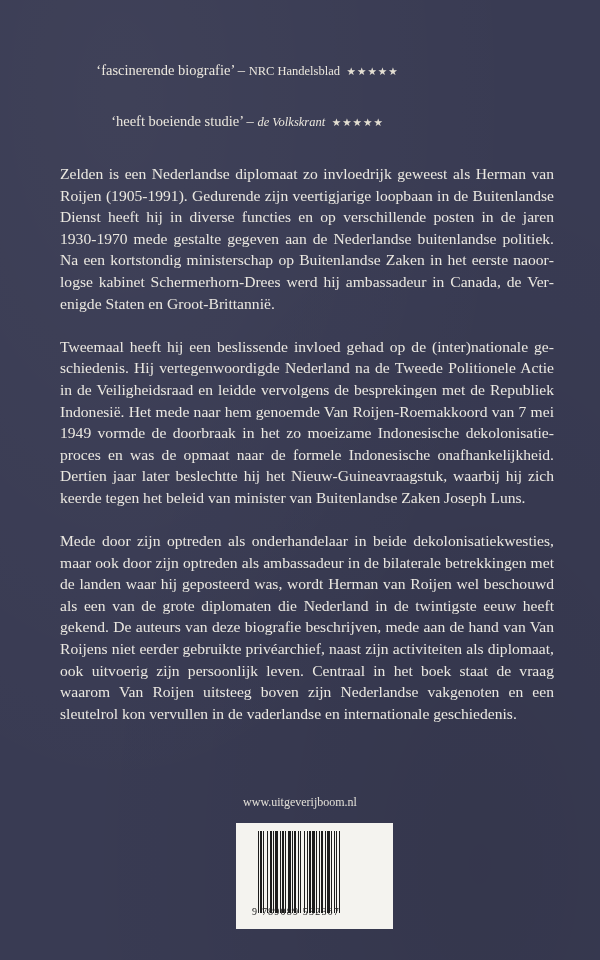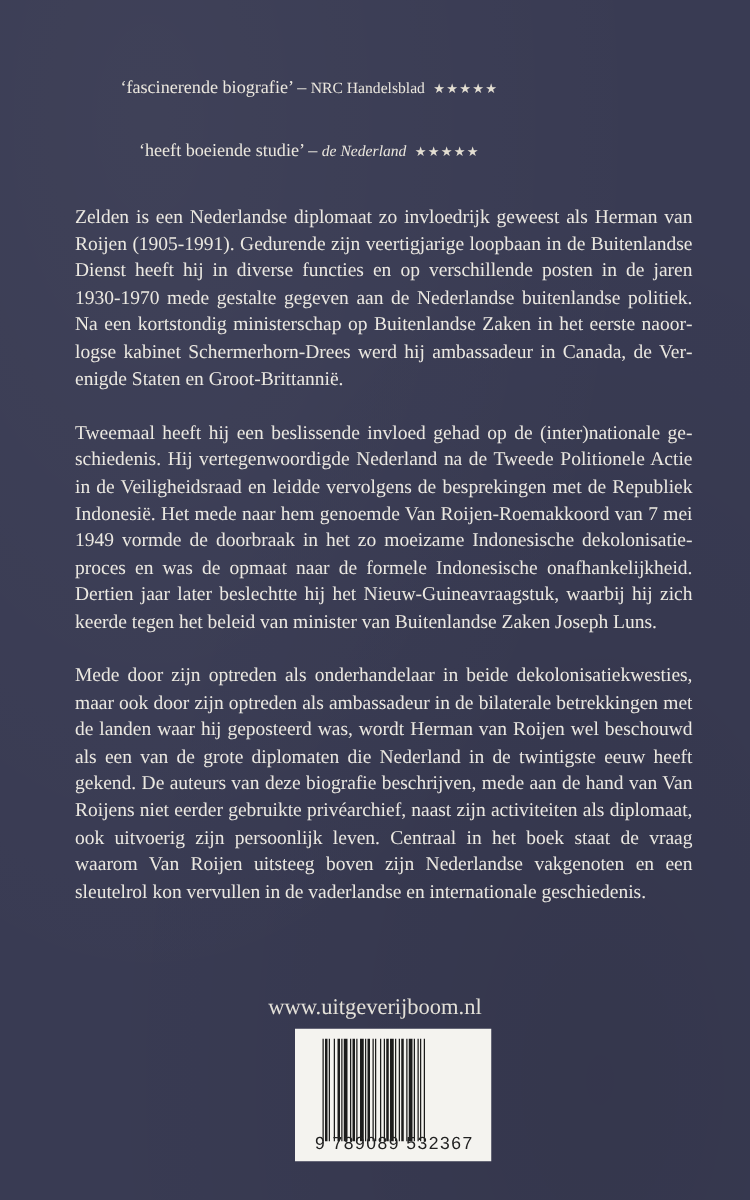--- a/index.html
+++ b/index.html
@@ -62,21 +62,21 @@
       margin: 0 0 21.6px 0;
     }
     .blurb p:last-child { margin-bottom: 2px; }
     .website {
       position: absolute;
       top: 795px;
       left: 0;
       width: 600px;
       text-align: center;
       font-family: "Liberation Serif", serif;
-      font-size: 18px;
+      font-size: 12px;
       color: #e3e0d8;
     }
     .barcode-box {
       position: absolute;
       left: 236px;
       top: 823px;
       width: 157px;
       height: 106px;
       background: #f4f3ef;
     }
@@ -90,22 +90,22 @@
       align-items: stretch;
     }
     .barcode-bars span {
       display: block;
       height: 100%;
     }
     .barcode-digits {
       position: absolute;
       left: 16px;
       top: 83px;
-      font-family: Liberation Sans, sans-serif;
-      font-size: 14px;
+      font-family: Liberation Serif, serif;
+      font-size: 10px;
       letter-spacing: 1.2px;
       color: #222;
       background: transparent;
       white-space: nowrap;
     }
   </style>
 </head>
 <body>
 
 <div class="cover">
@@ -113,21 +113,21 @@
   <div class="quote quote-1">
     <span>‘fascinerende biografie’</span>
     <span>–</span>
     <span class="source">NRC Handelsblad</span>
     <span class="stars">★★★★★</span>
   </div>
 
   <div class="quote quote-2">
     <span>‘heeft boeiende studie’</span>
     <span>–</span>
-    <span class="source italic">de Nederland</span>
+    <span class="source italic">de Volkskrant</span>
     <span class="stars">★★★★★</span>
   </div>
 
   <div class="blurb">
     <p>Zelden is een Nederlandse diplomaat zo invloedrijk geweest als Herman van Roijen (1905-1991). Gedurende zijn veertigjarige loopbaan in de Buitenlandse Dienst heeft hij in diverse functies en op verschillende posten in de jaren 1930-1970 mede gestalte gegeven aan de Nederlandse buitenlandse politiek. Na een kortstondig ministerschap op Buitenlandse Zaken in het eerste naoor­logse kabinet Schermerhorn-Drees werd hij ambassadeur in Canada, de Ver­enigde Staten en Groot-Brittannië.</p>
     <p>Tweemaal heeft hij een beslissende invloed gehad op de (inter)nationale ge­schiedenis. Hij vertegenwoordigde Nederland na de Tweede Politionele Actie in de Veiligheidsraad en leidde vervolgens de besprekingen met de Republiek Indonesië. Het mede naar hem genoemde Van Roijen-Roemakkoord van 7 mei 1949 vormde de doorbraak in het zo moeizame Indonesische dekolonisatie­proces en was de opmaat naar de formele Indonesische onafhankelijkheid. Dertien jaar later beslechtte hij het Nieuw-Guineavraagstuk, waarbij hij zich keerde tegen het beleid van minister van Buitenlandse Zaken Joseph Luns.</p>
     <p>Mede door zijn optreden als onderhandelaar in beide dekolonisatiekwesties, maar ook door zijn optreden als ambassadeur in de bilaterale betrekkingen met de landen waar hij geposteerd was, wordt Herman van Roijen wel be­schouwd als een van de grote diplomaten die Nederland in de twintigste eeuw heeft gekend. De auteurs van deze biografie beschrijven, mede aan de hand van Van Roijens niet eerder gebruikte privéarchief, naast zijn activiteiten als diplomaat, ook uitvoerig zijn persoonlijk leven. Centraal in het boek staat de vraag waarom Van Roijen uitsteeg boven zijn Nederlandse vakgenoten en een sleutelrol kon vervullen in de vaderlandse en internationale geschiedenis.</p>
   </div>
 
   <div class="website">www.uitgeverijboom.nl</div>

